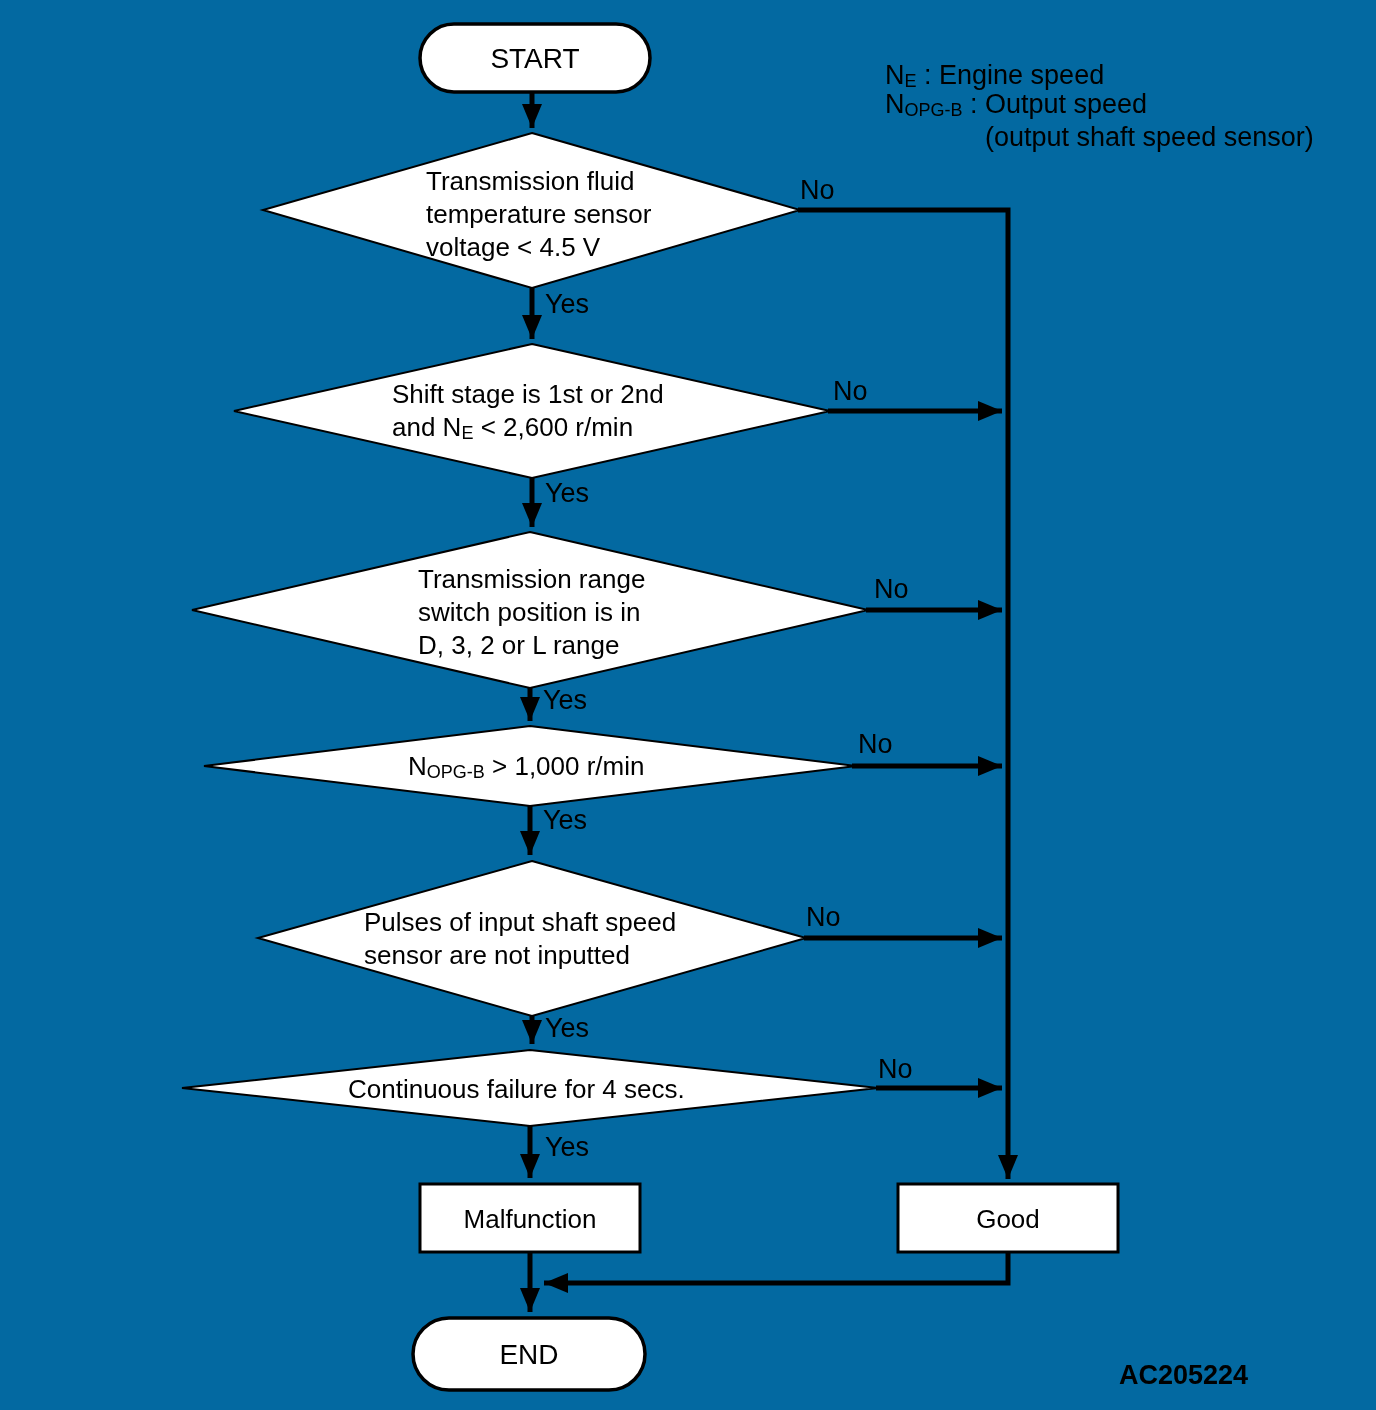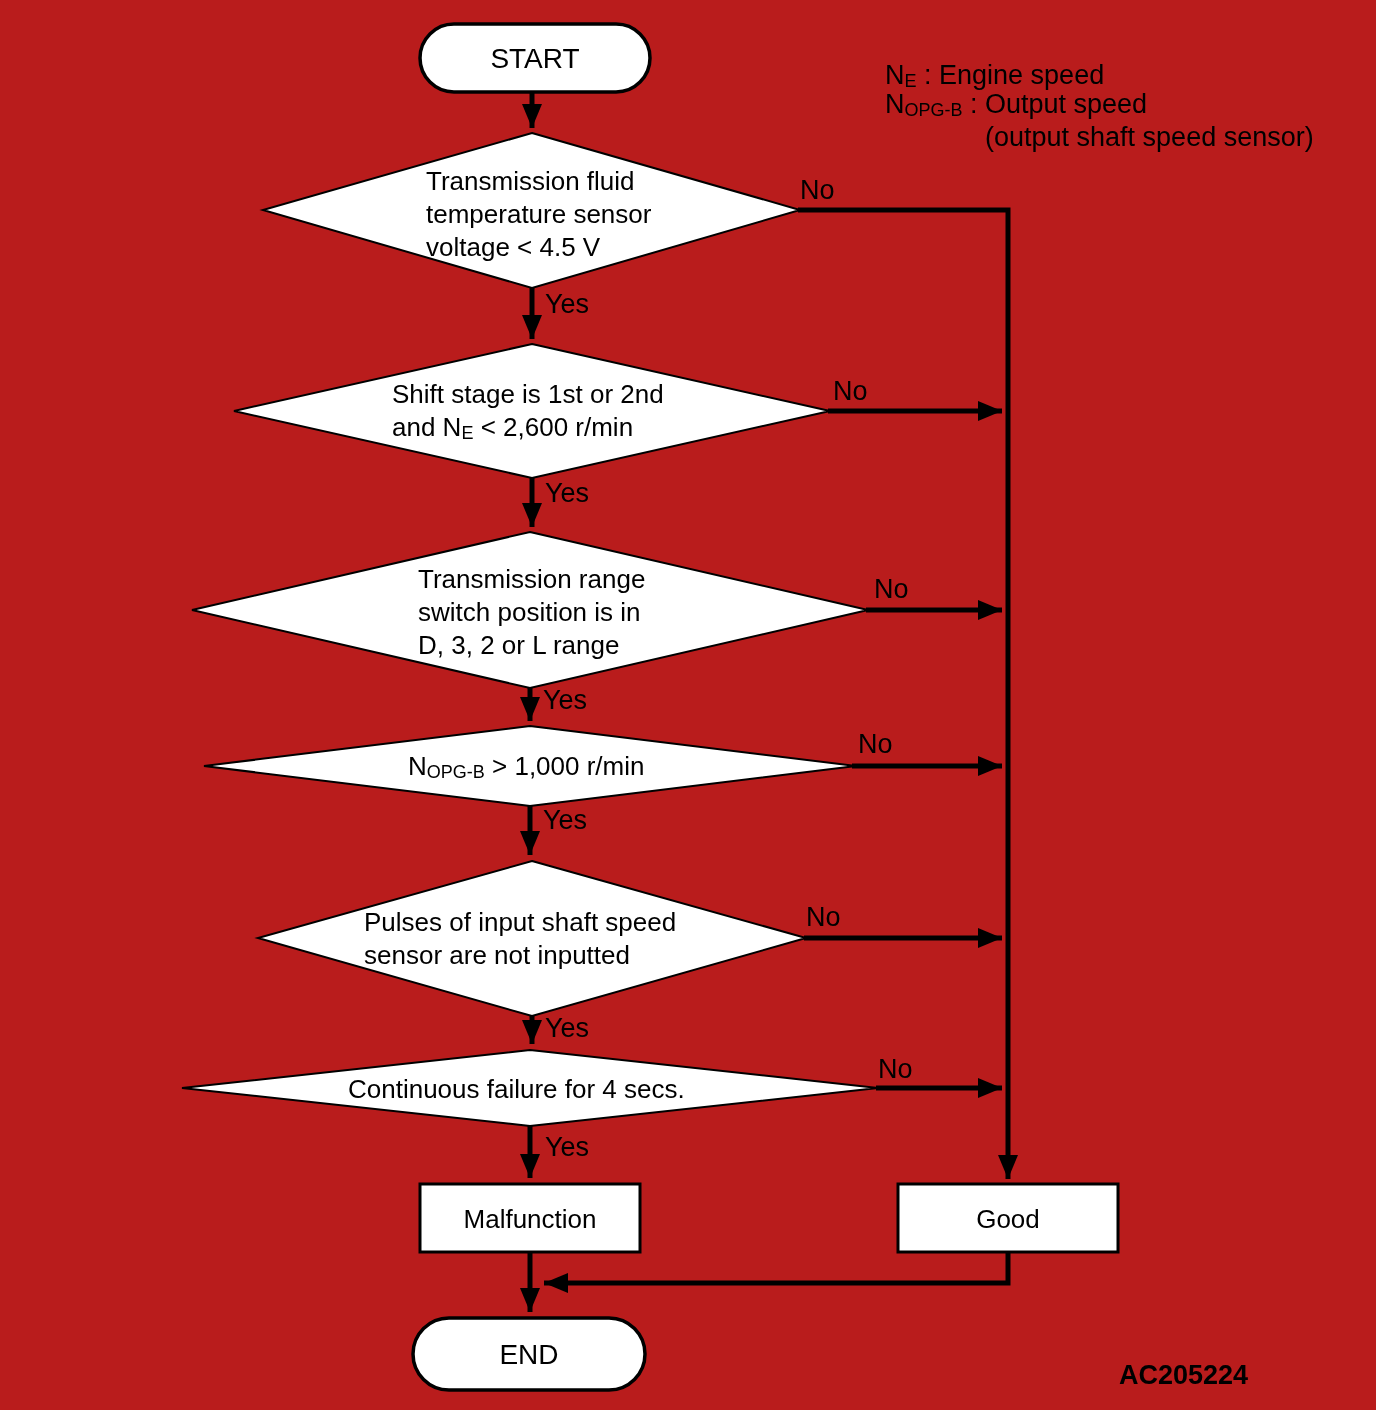--- a/index.html
+++ b/index.html
@@ -1,16 +1,16 @@
 <!DOCTYPE html>
 <html><head>
 <meta charset="utf-8">
 <style>
   html,body{margin:0;padding:0;background:#ffffff;}
-  .page{position:relative;width:1376px;height:1410px;background:#b91c1c;overflow:hidden;
+  .page{position:relative;width:1376px;height:1410px;background:#0369a1;overflow:hidden;
         font-family:"Liberation Sans", sans-serif;}
   svg{display:block;}
   svg text{font-family:"Liberation Sans", sans-serif;fill:#000000;}
   .shape{fill:#ffffff;stroke:#000000;}
   .flow{stroke:#000000;stroke-width:5;fill:none;}
   .thin{stroke-width:2;}
   .boxline{stroke-width:3;}
   .stadline{stroke-width:3.5;}
   .lbl{font-size:26px;}
   .biglbl{font-size:28px;}

